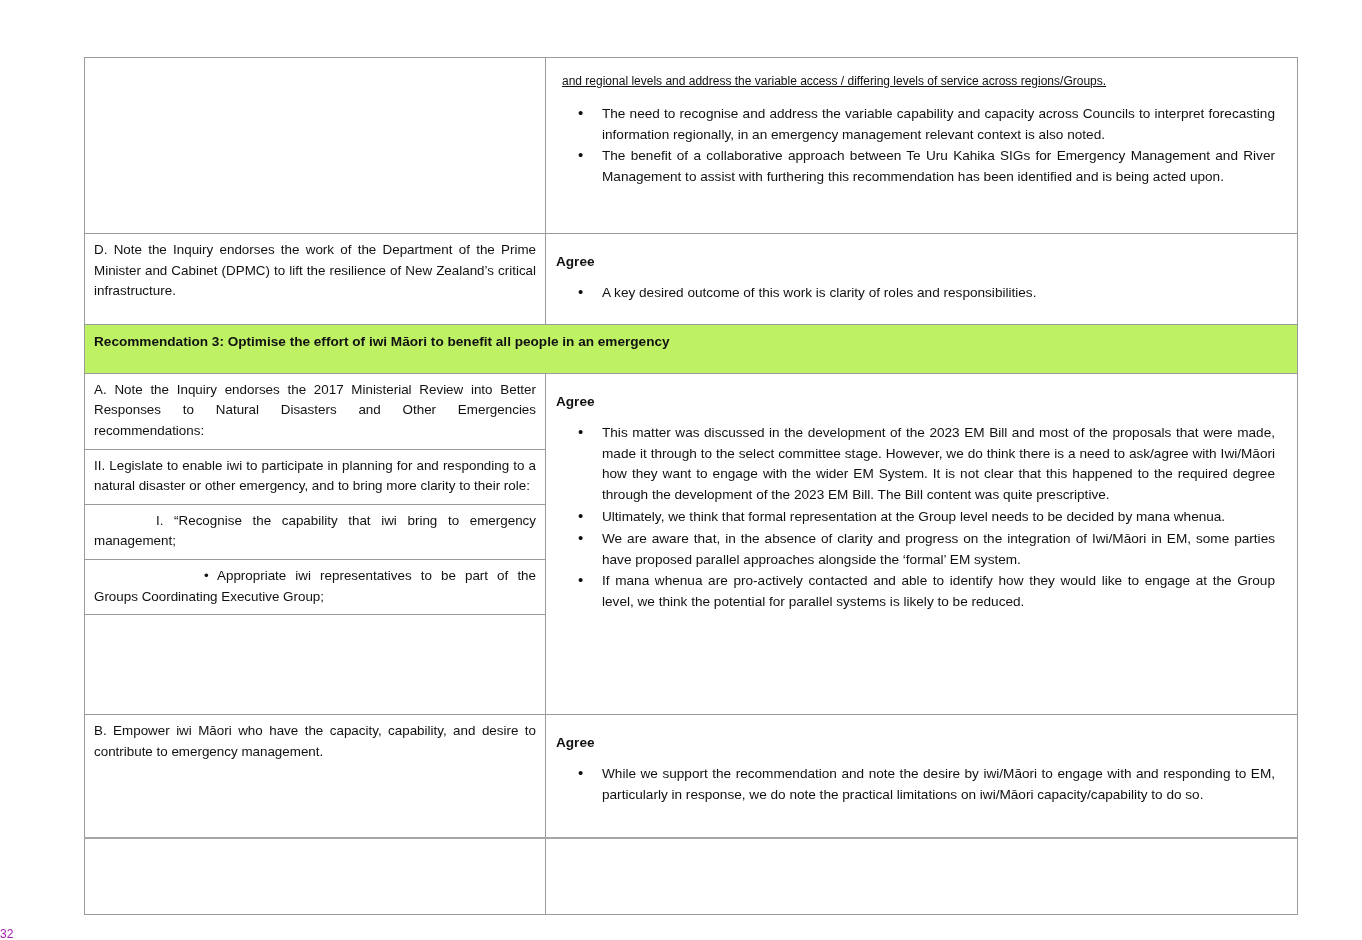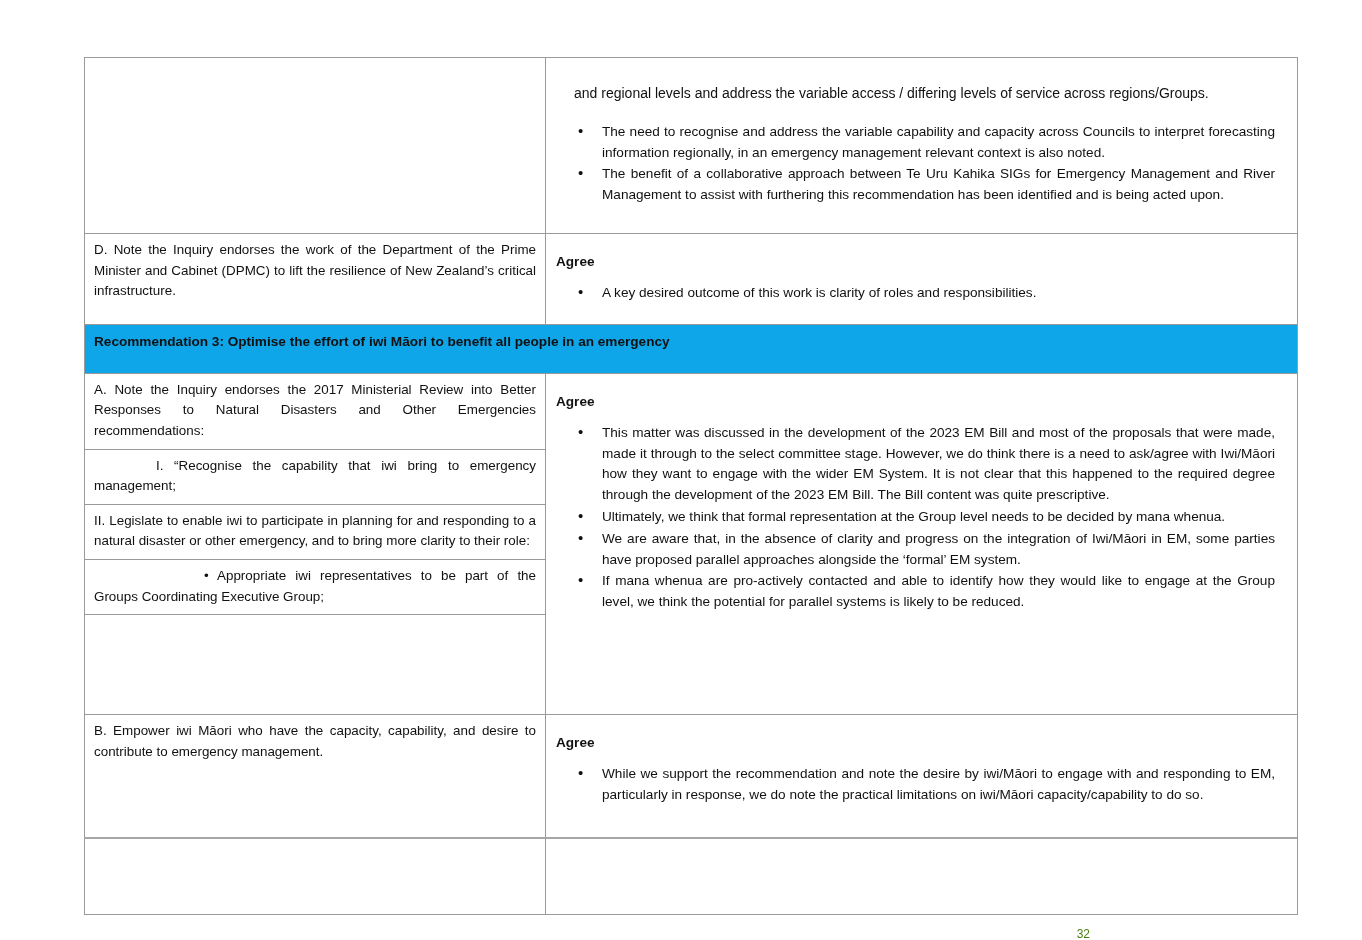--- a/index.html
+++ b/index.html
@@ -52,25 +52,26 @@
   
   p.just {
     margin: 0;
     font-size: 13.4px;
     line-height: 20.6px;
     text-align: justify;
     text-justify: inter-word;
     hyphens: none;
   }
   p.just-r {
-    margin: 18px;
-    font-size: 14px;
+    margin: 6px;
+    font-size: 12px;
     line-height: 20.8px;
     text-align: justify;
     text-justify: inter-word;
+    text-decoration: underline;
   }
   .agree {
     margin: 12px 0 9px 0;
     font-size: 13.6px;
     font-weight: bold;
     line-height: 18px;
   }
   .agree.tight { margin-bottom: 11px; }
 
   
@@ -93,21 +94,21 @@
     position: absolute;
     left: 10px;
     top: -1px;
     font-size: 15px;
     line-height: 20.8px;
     color: #111;
   }
 
   
   td.rec-banner {
-    background: #0ea5e9;
+    background: #bef264;
     padding: 7px 9px 22px 9px;
   }
   .rec-banner-text {
     font-size: 13.6px;
     font-weight: bold;
     line-height: 19px;
     margin: 0;
   }
 
   
@@ -142,23 +143,23 @@
     top: 837px;
     width: 1213px;
     height: 0;
     border-top: 2px solid #a6a6a6;
   }
   .page-number {
     position: absolute;
     left: 0;
     top: 928px;
     width: 1090px;
-    text-align: right;
+    text-align: left;
     font-size: 12px;
-    color: #4d7c0f;
+    color: #a21caf;
     line-height: 13px;
     overflow: hidden;
     height: 12px;
   }
 </style>
 </head>
 <body>
 
 <div class="page">
 
@@ -210,26 +211,26 @@
         <td>
           <table class="sub">
             <tbody>
               <tr>
                 <td>
                   <p class="just">A. Note the Inquiry endorses the 2017 Ministerial Review into Better Responses to Natural Disasters and Other Emergencies recommendations:</p>
                 </td>
               </tr>
               <tr>
                 <td>
+                  <p class="just hang-2">II. Legislate to enable iwi to participate in planning for and responding to a natural disaster or other emergency, and to bring more clarity to their role:</p>
+                </td>
+              </tr>
+              <tr>
+                <td>
                   <p class="just indent-1">I. “Recognise the capability that iwi bring to emergency management;</p>
-                </td>
-              </tr>
-              <tr>
-                <td>
-                  <p class="just hang-2">II. Legislate to enable iwi to participate in planning for and responding to a natural disaster or other emergency, and to bring more clarity to their role:</p>
                 </td>
               </tr>
               <tr>
                 <td>
                   <p class="just indent-3">• Appropriate iwi representatives to be part of the Groups  Coordinating Executive Group;</p>
                 </td>
               </tr>
               <tr>
                 <td>
                   <div class="spacer-left"></div>

